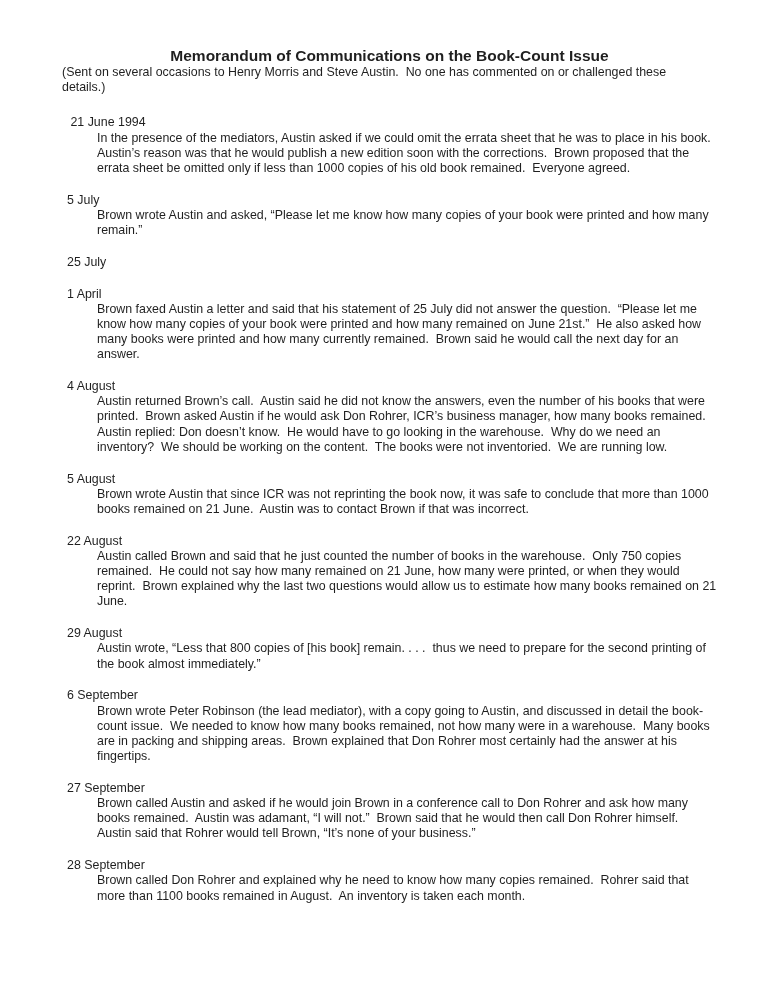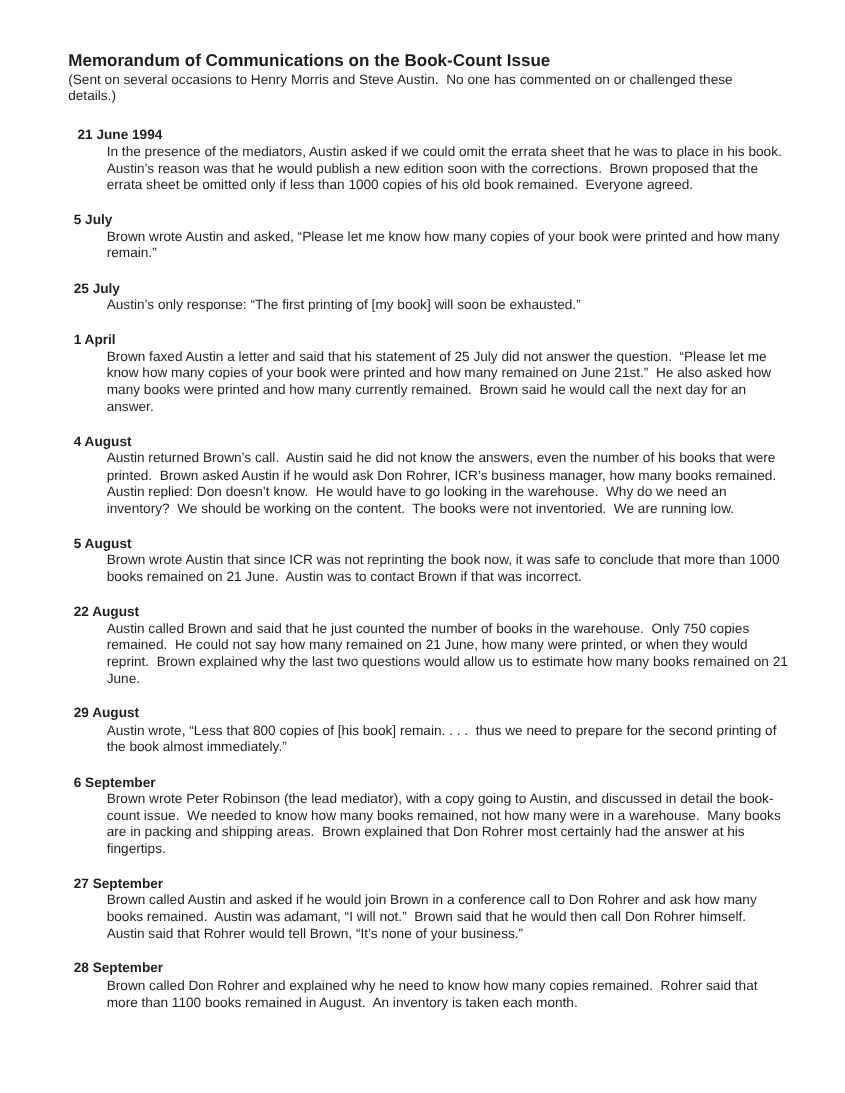--- a/index.html
+++ b/index.html
@@ -15,41 +15,41 @@
     background: #ffffff;
     padding: 46px 51px 0 62px;
     font-family: "Liberation Sans", sans-serif;
     color: #1f1f1f;
     overflow: hidden;
   }
   .title {
     font-size: 15.5px;
     line-height: 19px;
     font-weight: bold;
+    text-align: center;
     margin: 0;
     white-space: nowrap;
   }
   .subtitle {
     font-size: 12.4px;
     line-height: 15.2px;
     margin: 0 16px 20px 0;
     white-space: pre-wrap;
   }
   .entries {
     display: block;
   }
   .entry {
     margin: 0 0 16.5px 0;
   }
   .entry-date {
     font-size: 12.4px;
     line-height: 15.2px;
     padding-left: 5px;
     white-space: pre-wrap;
-    font-weight: bold;
   }
   .entry-body {
     font-size: 12.4px;
     line-height: 15.2px;
     margin: 0 0 0 0;
     padding-left: 35px;
     white-space: pre-wrap;
   }
   .entry-body .seg-bold {
     font-weight: normal;
@@ -67,21 +67,20 @@
     <p class="entry-body"><span>In the presence of the mediators, Austin asked if we could omit the errata sheet that he was to place in his book.  Austin’s reason was that he would publish a new edition soon with the corrections.  Brown proposed that the errata sheet be omitted only if less than 1000 copies of his old book remained.  Everyone agreed.</span></p>
   </section>
 
   <section class="entry">
     <div class="entry-date">5 July</div>
     <p class="entry-body"><span>Brown wrote Austin and asked, “Please let me know how many copies of your book were printed and how many remain.”</span></p>
   </section>
 
   <section class="entry">
     <div class="entry-date">25 July</div>
-    <p class="entry-body"><span>Austin’s only response: “The first printing of [my book] will soon be exhausted.”</span></p>
   </section>
 
   <section class="entry">
     <div class="entry-date">1 April</div>
     <p class="entry-body"><span>Brown faxed Austin a letter and said that his statement of 25 July did not answer the question.  “Please let me know how many copies of your book were printed and how many remained on June 21st.”  He also asked how many books were printed and how many currently remained.  Brown said he would call the next day for an answer.</span></p>
   </section>
 
   <section class="entry">
     <div class="entry-date">4 August</div>
     <p class="entry-body"><span>Austin returned Brown’s call.  Austin said he did not know the answers, even the number of his books that were printed.  Brown asked Austin if he would ask Don Rohrer, ICR’s business manager, how many books remained.  Austin replied: Don doesn’t know.  He would have to go looking in the warehouse.  Why do we need an inventory?  We should be working on the content.  The books were not inventoried.  We are running low.</span></p>

